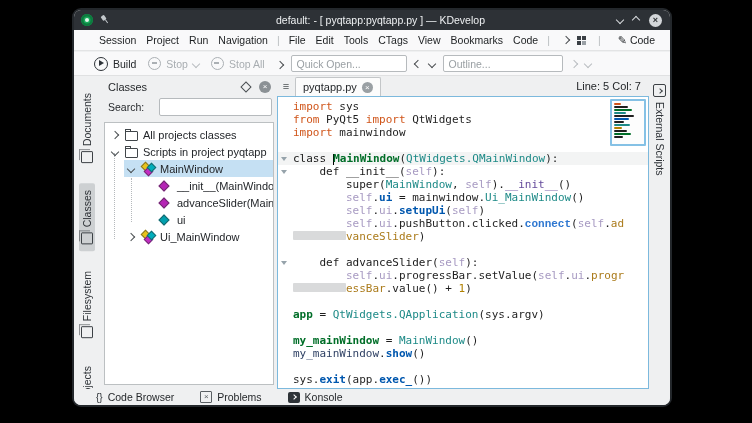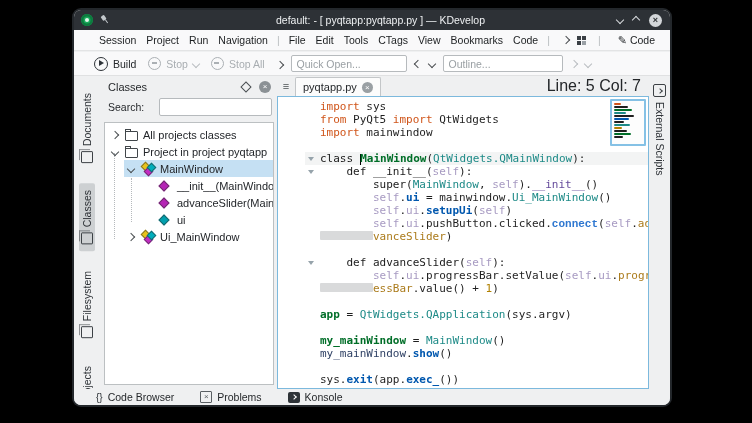--- a/index.html
+++ b/index.html
@@ -90,24 +90,24 @@
   .dmd-leaf.teal{background:#00a0ae;}
   .guide{position:absolute;border-left:1px dotted #b5b9bc;width:0;}
 
   
   .editor-col{position:absolute;left:203px;top:0;width:372px;bottom:0;}
   .tabbar{height:20px;display:flex;align-items:flex-end;font-size:11px;color:#26292c;}
   .tab-switch{width:18px;text-align:center;color:#4a4f52;font-size:11px;align-self:center;}
   .etab{display:flex;align-items:center;gap:5px;background:#fcfcfc;border:1px solid #c3c6c8;border-bottom:none;
         border-radius:2px 2px 0 0;height:19px;padding:0 7px;box-sizing:border-box;}
   .etab .cx{width:11px;height:11px;line-height:11px;background:#9aa0a4;}
-  .linecol{margin-left:auto;padding-right:8px;font-size:16px;color:#232629;align-self:center;}
+  .linecol{margin-left:auto;padding-right:8px;font-size:11px;color:#232629;align-self:center;}
   .editor-box{position:absolute;left:0;right:0;top:20px;bottom:0;background:#fff;border:1px solid #7cb9dd;box-sizing:border-box;overflow:hidden;}
   .code{padding-top:3px;font-family:"DejaVu Sans Mono",monospace;font-size:11px;}
-  .cl{height:13px;line-height:13px;display:flex;margin-left:27px;}
+  .cl{height:13px;line-height:13px;display:flex;}
   .cl.current{background:#f3f4f4;}
   .fold-cell{width:15px;flex:none;position:relative;}
   .fold-tri{position:absolute;left:3px;top:4.5px;width:0;height:0;border-left:3.8px solid transparent;border-right:3.8px solid transparent;border-top:4.6px solid #96a3ab;}
   .lb{white-space:pre;}
   .caret{display:inline-block;width:0;height:11px;border-left:1px solid #000;vertical-align:text-bottom;margin-right:-0.5px;}
   .cont-box{display:inline-block;width:53px;height:9px;background:#d9dadb;border-radius:1px;}
   .s-pl{color:var(--c-text,#1f1f1f);}
   .s-imp{color:var(--c-kw-import,#d0551a);}
   .s-kw{color:var(--c-keyword,#1a1a1a);font-weight:normal;}
   .s-defg{color:var(--c-def-green,#006e28);font-weight:bold;}
@@ -264,21 +264,21 @@
                   <span>All projects classes</span>
                 </span>
               </div>
               <div class="trow">
                 <span class="indent" style="width: 3px;"></span>
                 <span class="rc">
                   <span class="exp">
                     <span class="chv d"></span>
                   </span>
                   <span class="ic-folder"></span>
-                  <span>Project in project pyqtapp</span>
+                  <span>Scripts in project pyqtapp</span>
                 </span>
               </div>
               <div class="trow sel">
                 <span class="indent" style="width: 19px;"></span>
                 <span class="rc">
                   <span class="exp">
                     <span class="chv d"></span>
                   </span>
                   <span class="ic-class">
                     <i class="y"></i>

